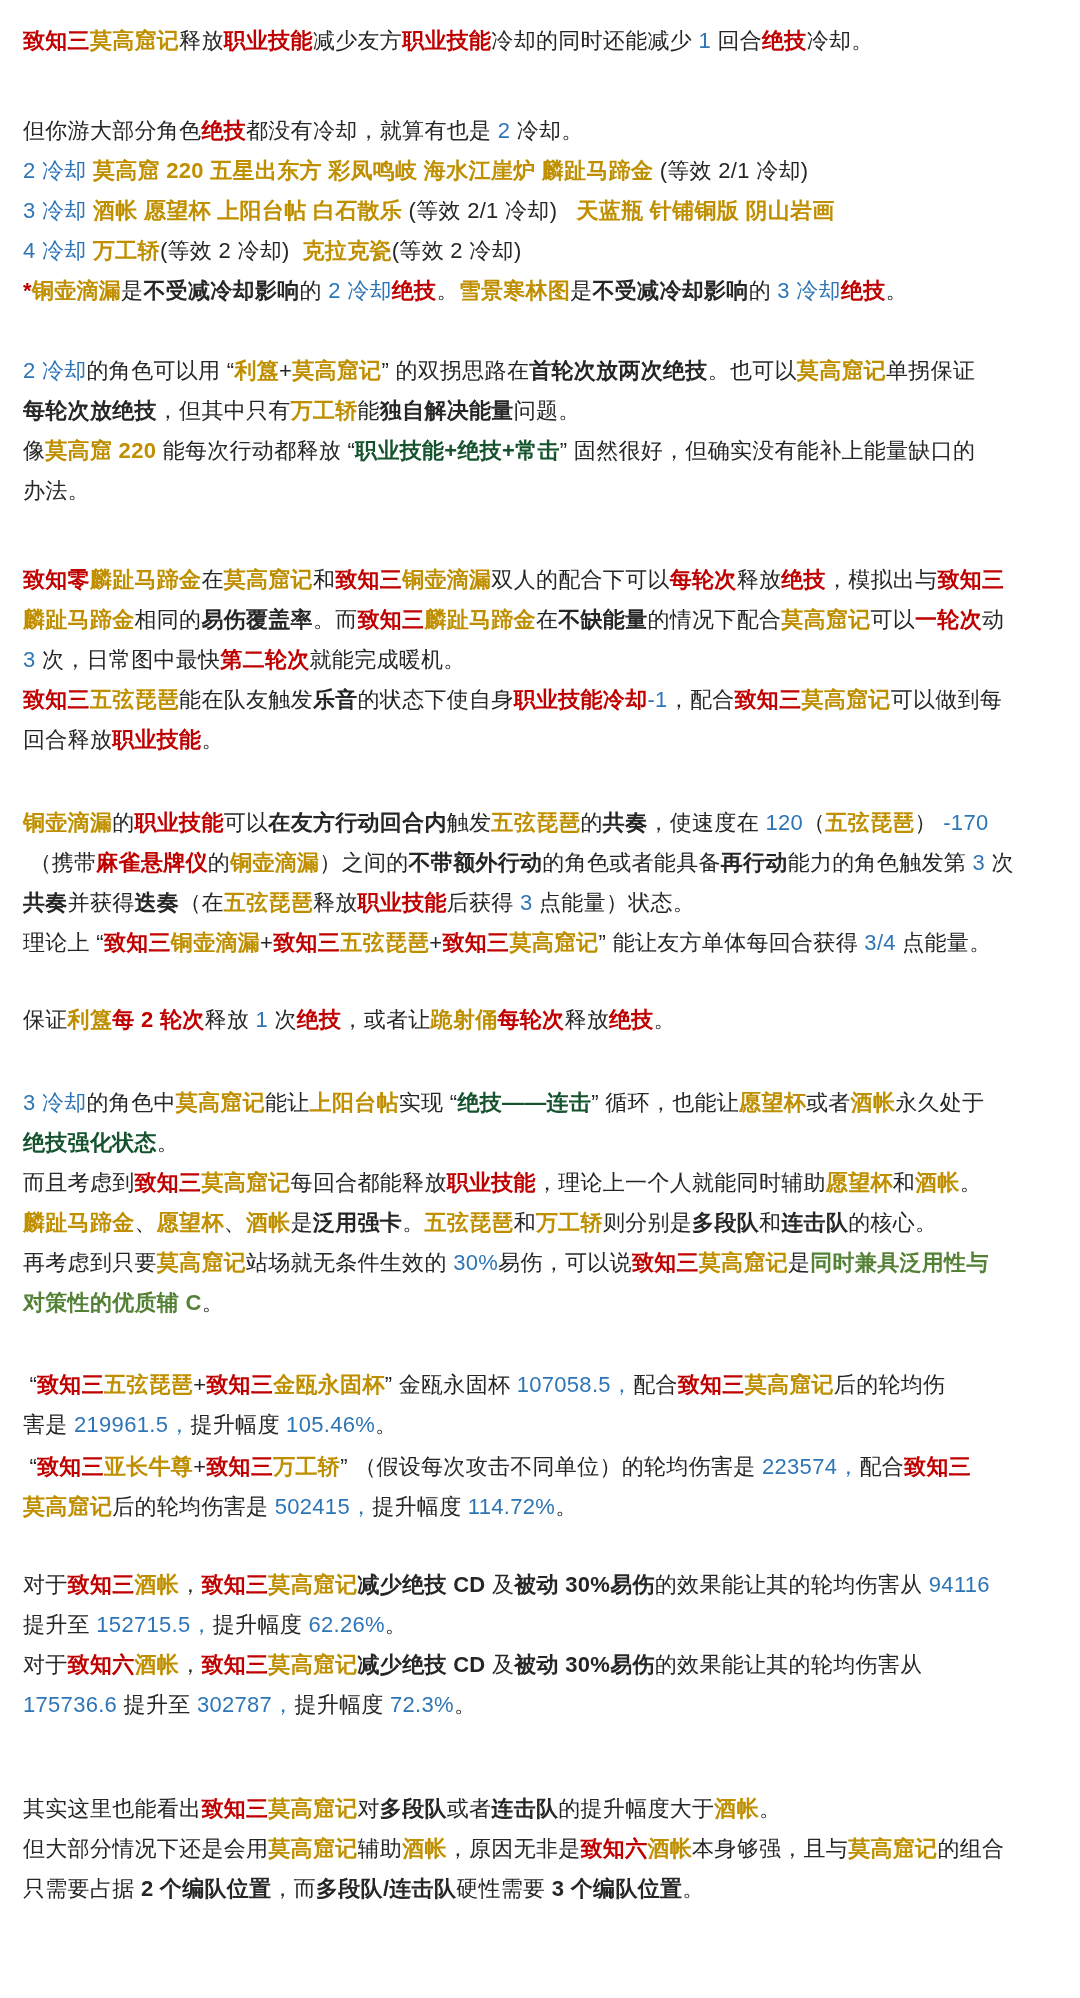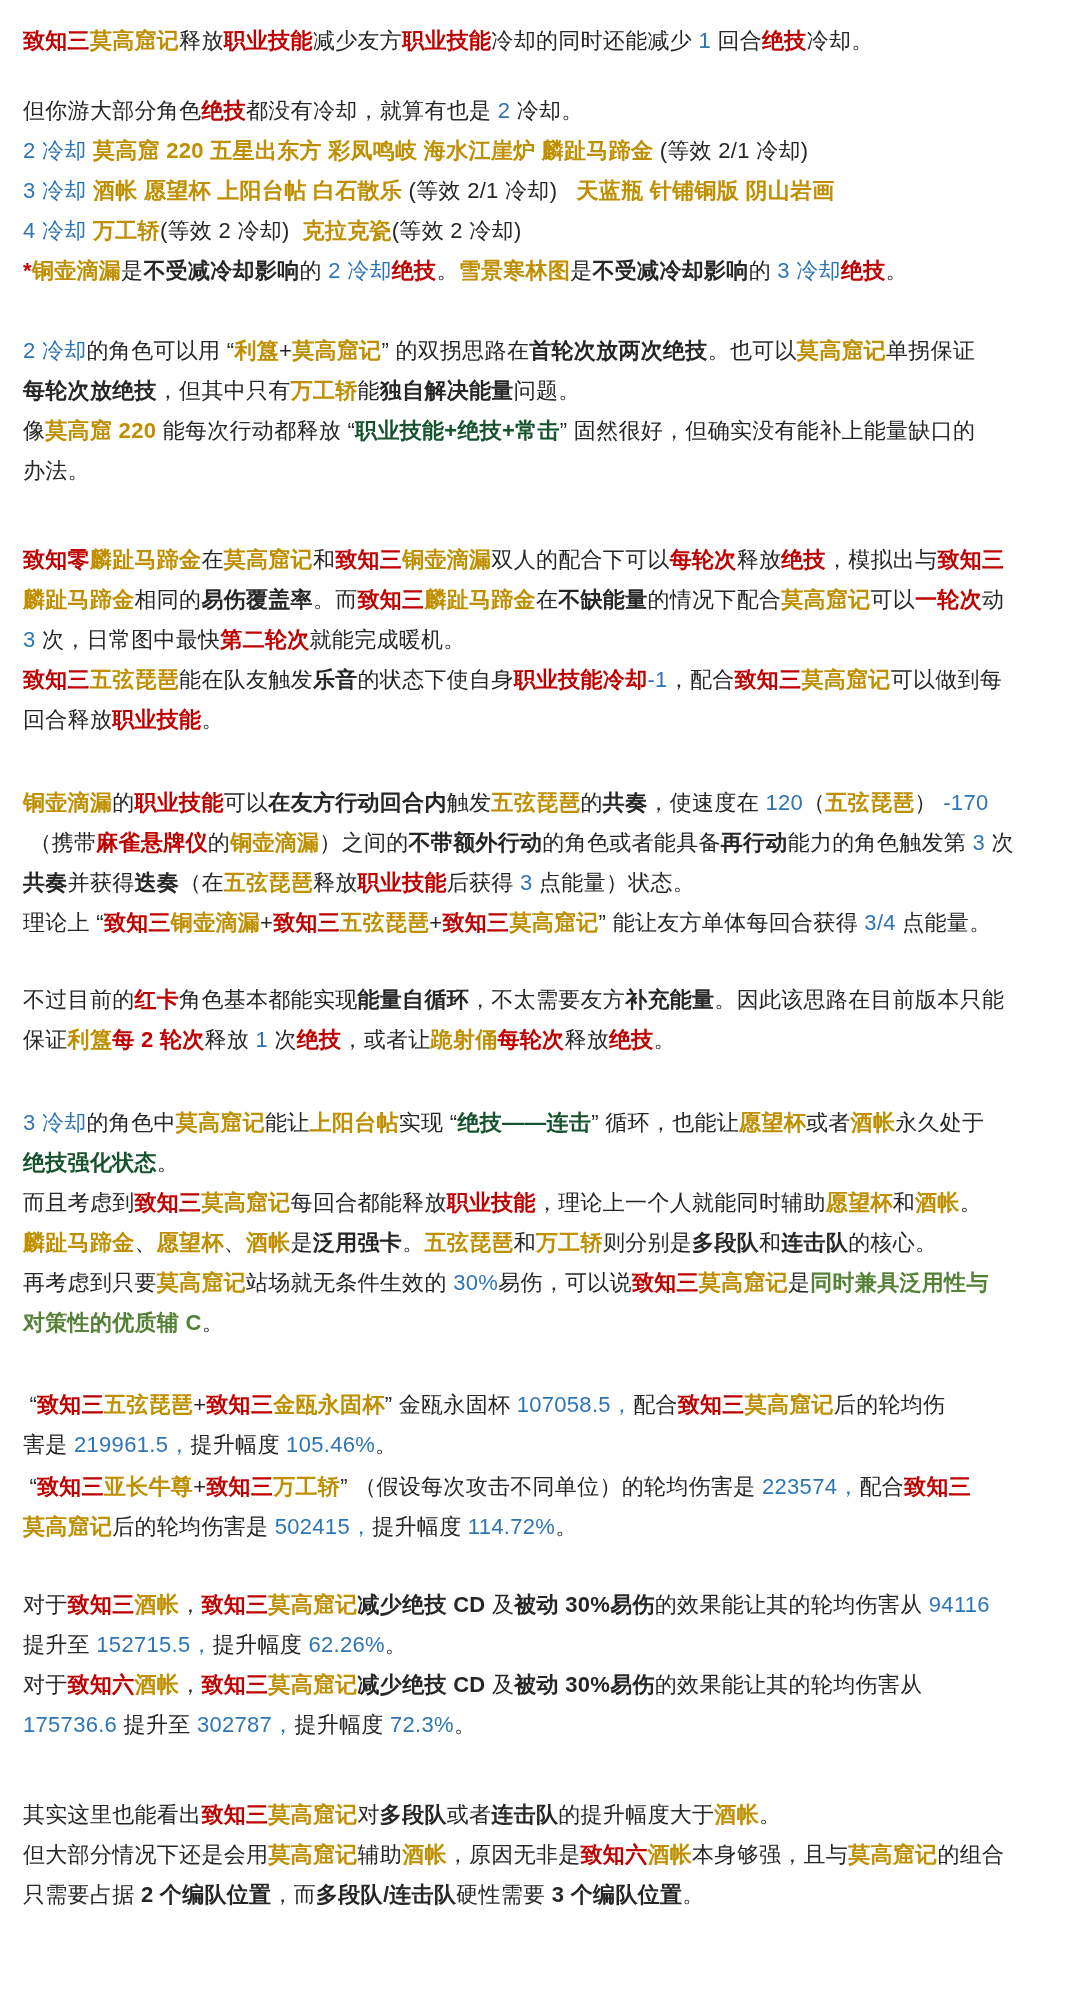--- a/index.html
+++ b/index.html
@@ -26,21 +26,21 @@
   .s-bb{color:#14532d;font-weight:700;}
   .s-gr{color:#538135;font-weight:700;}
 </style>
 </head>
 <body>
 
 <div class="doc">
     <div class="para" style="margin-top: 0px;">
       <div class="line"><span class="s-r">致知三</span><span class="s-g">莫高窟记</span><span class="s-k">释放</span><span class="s-r">职业技能</span><span class="s-k">减少友方</span><span class="s-r">职业技能</span><span class="s-k">冷却的同时还能减少 </span><span class="s-b">1</span><span class="s-k"> 回合</span><span class="s-r">绝技</span><span class="s-k">冷却。</span></div>
     </div>
-    <div class="para" style="margin-top: 30px;">
+    <div class="para" style="margin-top: 50px;">
       <div class="line"><span class="s-k">但你游大部分角色</span><span class="s-r">绝技</span><span class="s-k">都没有冷却，就算有也是 </span><span class="s-b">2</span><span class="s-k"> 冷却。</span></div>
       <div class="line"><span class="s-b">2 冷却</span><span class="s-k"> </span><span class="s-g">莫高窟 220 五星出东方 彩凤鸣岐 海水江崖炉 麟趾马蹄金</span><span class="s-k"> (等效 2/1 冷却)</span></div>
       <div class="line"><span class="s-b">3 冷却</span><span class="s-k"> </span><span class="s-g">酒帐 愿望杯 上阳台帖 白石散乐</span><span class="s-k"> (等效 2/1 冷却)   </span><span class="s-g">天蓝瓶 针铺铜版 阴山岩画</span></div>
       <div class="line"><span class="s-b">4 冷却</span><span class="s-k"> </span><span class="s-g">万工轿</span><span class="s-k">(等效 2 冷却)  </span><span class="s-g">克拉克瓷</span><span class="s-k">(等效 2 冷却)</span></div>
       <div class="line"><span class="s-r">*</span><span class="s-g">铜壶滴漏</span><span class="s-k">是</span><span class="s-kb">不受减冷却影响</span><span class="s-k">的 </span><span class="s-b">2 冷却</span><span class="s-r">绝技</span><span class="s-k">。</span><span class="s-g">雪景寒林图</span><span class="s-k">是</span><span class="s-kb">不受减冷却影响</span><span class="s-k">的 </span><span class="s-b">3 冷却</span><span class="s-r">绝技</span><span class="s-k">。</span></div>
     </div>
     <div class="para" style="margin-top: 40px;">
       <div class="line"><span class="s-b">2 冷却</span><span class="s-k">的角色可以用 “</span><span class="s-g">利簋</span><span class="s-k">+</span><span class="s-g">莫高窟记</span><span class="s-k">” 的双拐思路在</span><span class="s-kb">首轮次放两次绝技</span><span class="s-k">。也可以</span><span class="s-g">莫高窟记</span><span class="s-k">单拐保证</span></div>
       <div class="line"><span class="s-kb">每轮次放绝技</span><span class="s-k">，但其中只有</span><span class="s-g">万工轿</span><span class="s-k">能</span><span class="s-kb">独自解决能量</span><span class="s-k">问题。</span></div>
       <div class="line"><span class="s-k">像</span><span class="s-g">莫高窟 220</span><span class="s-k"> 能每次行动都释放 “</span><span class="s-bb">职业技能+绝技+常击</span><span class="s-k">” 固然很好，但确实没有能补上能量缺口的</span></div>
@@ -53,21 +53,20 @@
       <div class="line"><span class="s-r">致知三</span><span class="s-g">五弦琵琶</span><span class="s-k">能在队友触发</span><span class="s-kb">乐音</span><span class="s-k">的状态下使自身</span><span class="s-r">职业技能冷却</span><span class="s-b">-1</span><span class="s-k">，配合</span><span class="s-r">致知三</span><span class="s-g">莫高窟记</span><span class="s-k">可以做到每</span></div>
       <div class="line"><span class="s-k">回合释放</span><span class="s-r">职业技能</span><span class="s-k">。</span></div>
     </div>
     <div class="para" style="margin-top: 43px;">
       <div class="line"><span class="s-g">铜壶滴漏</span><span class="s-k">的</span><span class="s-r">职业技能</span><span class="s-k">可以</span><span class="s-kb">在友方行动回合内</span><span class="s-k">触发</span><span class="s-g">五弦琵琶</span><span class="s-k">的</span><span class="s-kb">共奏</span><span class="s-k">，使速度在 </span><span class="s-b">120</span><span class="s-k">（</span><span class="s-g">五弦琵琶</span><span class="s-k">） </span><span class="s-b">-170</span></div>
       <div class="line"><span class="s-k"> （携带</span><span class="s-r">麻雀悬牌仪</span><span class="s-k">的</span><span class="s-g">铜壶滴漏</span><span class="s-k">）之间的</span><span class="s-kb">不带额外行动</span><span class="s-k">的角色或者能具备</span><span class="s-kb">再行动</span><span class="s-k">能力的角色触发第 </span><span class="s-b">3</span><span class="s-k"> 次</span></div>
       <div class="line"><span class="s-kb">共奏</span><span class="s-k">并获得</span><span class="s-kb">迭奏</span><span class="s-k">（在</span><span class="s-g">五弦琵琶</span><span class="s-k">释放</span><span class="s-r">职业技能</span><span class="s-k">后获得 </span><span class="s-b">3</span><span class="s-k"> 点能量）状态。</span></div>
       <div class="line"><span class="s-k">理论上 “</span><span class="s-r">致知三</span><span class="s-g">铜壶滴漏</span><span class="s-k">+</span><span class="s-r">致知三</span><span class="s-g">五弦琵琶</span><span class="s-k">+</span><span class="s-r">致知三</span><span class="s-g">莫高窟记</span><span class="s-k">” 能让友方单体每回合获得 </span><span class="s-b">3/4</span><span class="s-k"> 点能量。</span></div>
     </div>
     <div class="para" style="margin-top: 37px;">
-      <div class="line"><span class="s-k">不过目前的</span><span class="s-r">红卡</span><span class="s-k">角色基本都能实现</span><span class="s-kb">能量自循环</span><span class="s-k">，不太需要友方</span><span class="s-kb">补充能量</span><span class="s-k">。因此该思路在目前版本只能</span></div>
       <div class="line"><span class="s-k">保证</span><span class="s-g">利簋</span><span class="s-r">每 2 轮次</span><span class="s-k">释放 </span><span class="s-b">1</span><span class="s-k"> 次</span><span class="s-r">绝技</span><span class="s-k">，或者让</span><span class="s-g">跪射俑</span><span class="s-r">每轮次</span><span class="s-k">释放</span><span class="s-r">绝技</span><span class="s-k">。</span></div>
     </div>
     <div class="para" style="margin-top: 43px;">
       <div class="line"><span class="s-b">3 冷却</span><span class="s-k">的角色中</span><span class="s-g">莫高窟记</span><span class="s-k">能让</span><span class="s-g">上阳台帖</span><span class="s-k">实现 “</span><span class="s-bb">绝技——连击</span><span class="s-k">” 循环，也能让</span><span class="s-g">愿望杯</span><span class="s-k">或者</span><span class="s-g">酒帐</span><span class="s-k">永久处于</span></div>
       <div class="line"><span class="s-bb">绝技强化状态</span><span class="s-k">。</span></div>
       <div class="line"><span class="s-k">而且考虑到</span><span class="s-r">致知三</span><span class="s-g">莫高窟记</span><span class="s-k">每回合都能释放</span><span class="s-r">职业技能</span><span class="s-k">，理论上一个人就能同时辅助</span><span class="s-g">愿望杯</span><span class="s-k">和</span><span class="s-g">酒帐</span><span class="s-k">。</span></div>
     </div>
     <div class="para" style="">
       <div class="line"><span class="s-g">麟趾马蹄金</span><span class="s-k">、</span><span class="s-g">愿望杯</span><span class="s-k">、</span><span class="s-g">酒帐</span><span class="s-k">是</span><span class="s-kb">泛用强卡</span><span class="s-k">。</span><span class="s-g">五弦琵琶</span><span class="s-k">和</span><span class="s-g">万工轿</span><span class="s-k">则分别是</span><span class="s-kb">多段队</span><span class="s-k">和</span><span class="s-kb">连击队</span><span class="s-k">的核心。</span></div>
       <div class="line"><span class="s-k">再考虑到只要</span><span class="s-g">莫高窟记</span><span class="s-k">站场就无条件生效的 </span><span class="s-b">30%</span><span class="s-k">易伤，可以说</span><span class="s-r">致知三</span><span class="s-g">莫高窟记</span><span class="s-k">是</span><span class="s-gr">同时兼具泛用性与</span></div>
@@ -80,18 +79,18 @@
     <div class="para" style="margin-top: 2px;">
       <div class="line"><span class="s-k"> “</span><span class="s-r">致知三</span><span class="s-g">亚长牛尊</span><span class="s-k">+</span><span class="s-r">致知三</span><span class="s-g">万工轿</span><span class="s-k">” （假设每次攻击不同单位）的轮均伤害是 </span><span class="s-b">223574，</span><span class="s-k">配合</span><span class="s-r">致知三</span></div>
       <div class="line"><span class="s-g">莫高窟记</span><span class="s-k">后的轮均伤害是 </span><span class="s-b">502415，</span><span class="s-k">提升幅度 </span><span class="s-b">114.72%</span><span class="s-k">。</span></div>
     </div>
     <div class="para" style="margin-top: 38px;">
       <div class="line"><span class="s-k">对于</span><span class="s-r">致知三</span><span class="s-g">酒帐</span><span class="s-k">，</span><span class="s-r">致知三</span><span class="s-g">莫高窟记</span><span class="s-kb">减少绝技 CD</span><span class="s-k"> 及</span><span class="s-kb">被动 30%易伤</span><span class="s-k">的效果能让其的轮均伤害从 </span><span class="s-b">94116</span></div>
       <div class="line"><span class="s-k">提升至 </span><span class="s-b">152715.5，</span><span class="s-k">提升幅度 </span><span class="s-b">62.26%</span><span class="s-k">。</span></div>
       <div class="line"><span class="s-k">对于</span><span class="s-r">致知六</span><span class="s-g">酒帐</span><span class="s-k">，</span><span class="s-r">致知三</span><span class="s-g">莫高窟记</span><span class="s-kb">减少绝技 CD</span><span class="s-k"> 及</span><span class="s-kb">被动 30%易伤</span><span class="s-k">的效果能让其的轮均伤害从</span></div>
       <div class="line"><span class="s-b">175736.6</span><span class="s-k"> 提升至 </span><span class="s-b">302787，</span><span class="s-k">提升幅度 </span><span class="s-b">72.3%</span><span class="s-k">。</span></div>
     </div>
-    <div class="para" style="margin-top: 50px;">
+    <div class="para" style="margin-top: 64px;">
       <div class="line"><span class="s-k">其实这里也能看出</span><span class="s-r">致知三</span><span class="s-g">莫高窟记</span><span class="s-k">对</span><span class="s-kb">多段队</span><span class="s-k">或者</span><span class="s-kb">连击队</span><span class="s-k">的提升幅度大于</span><span class="s-g">酒帐</span><span class="s-k">。</span></div>
       <div class="line"><span class="s-k">但大部分情况下还是会用</span><span class="s-g">莫高窟记</span><span class="s-k">辅助</span><span class="s-g">酒帐</span><span class="s-k">，原因无非是</span><span class="s-r">致知六</span><span class="s-g">酒帐</span><span class="s-k">本身够强，且与</span><span class="s-g">莫高窟记</span><span class="s-k">的组合</span></div>
       <div class="line"><span class="s-k">只需要占据 </span><span class="s-kb">2 个编队位置</span><span class="s-k">，而</span><span class="s-kb">多段队/连击队</span><span class="s-k">硬性需要 </span><span class="s-kb">3 个编队位置</span><span class="s-k">。</span></div>
     </div>
   </div>
 
 </body></html>

